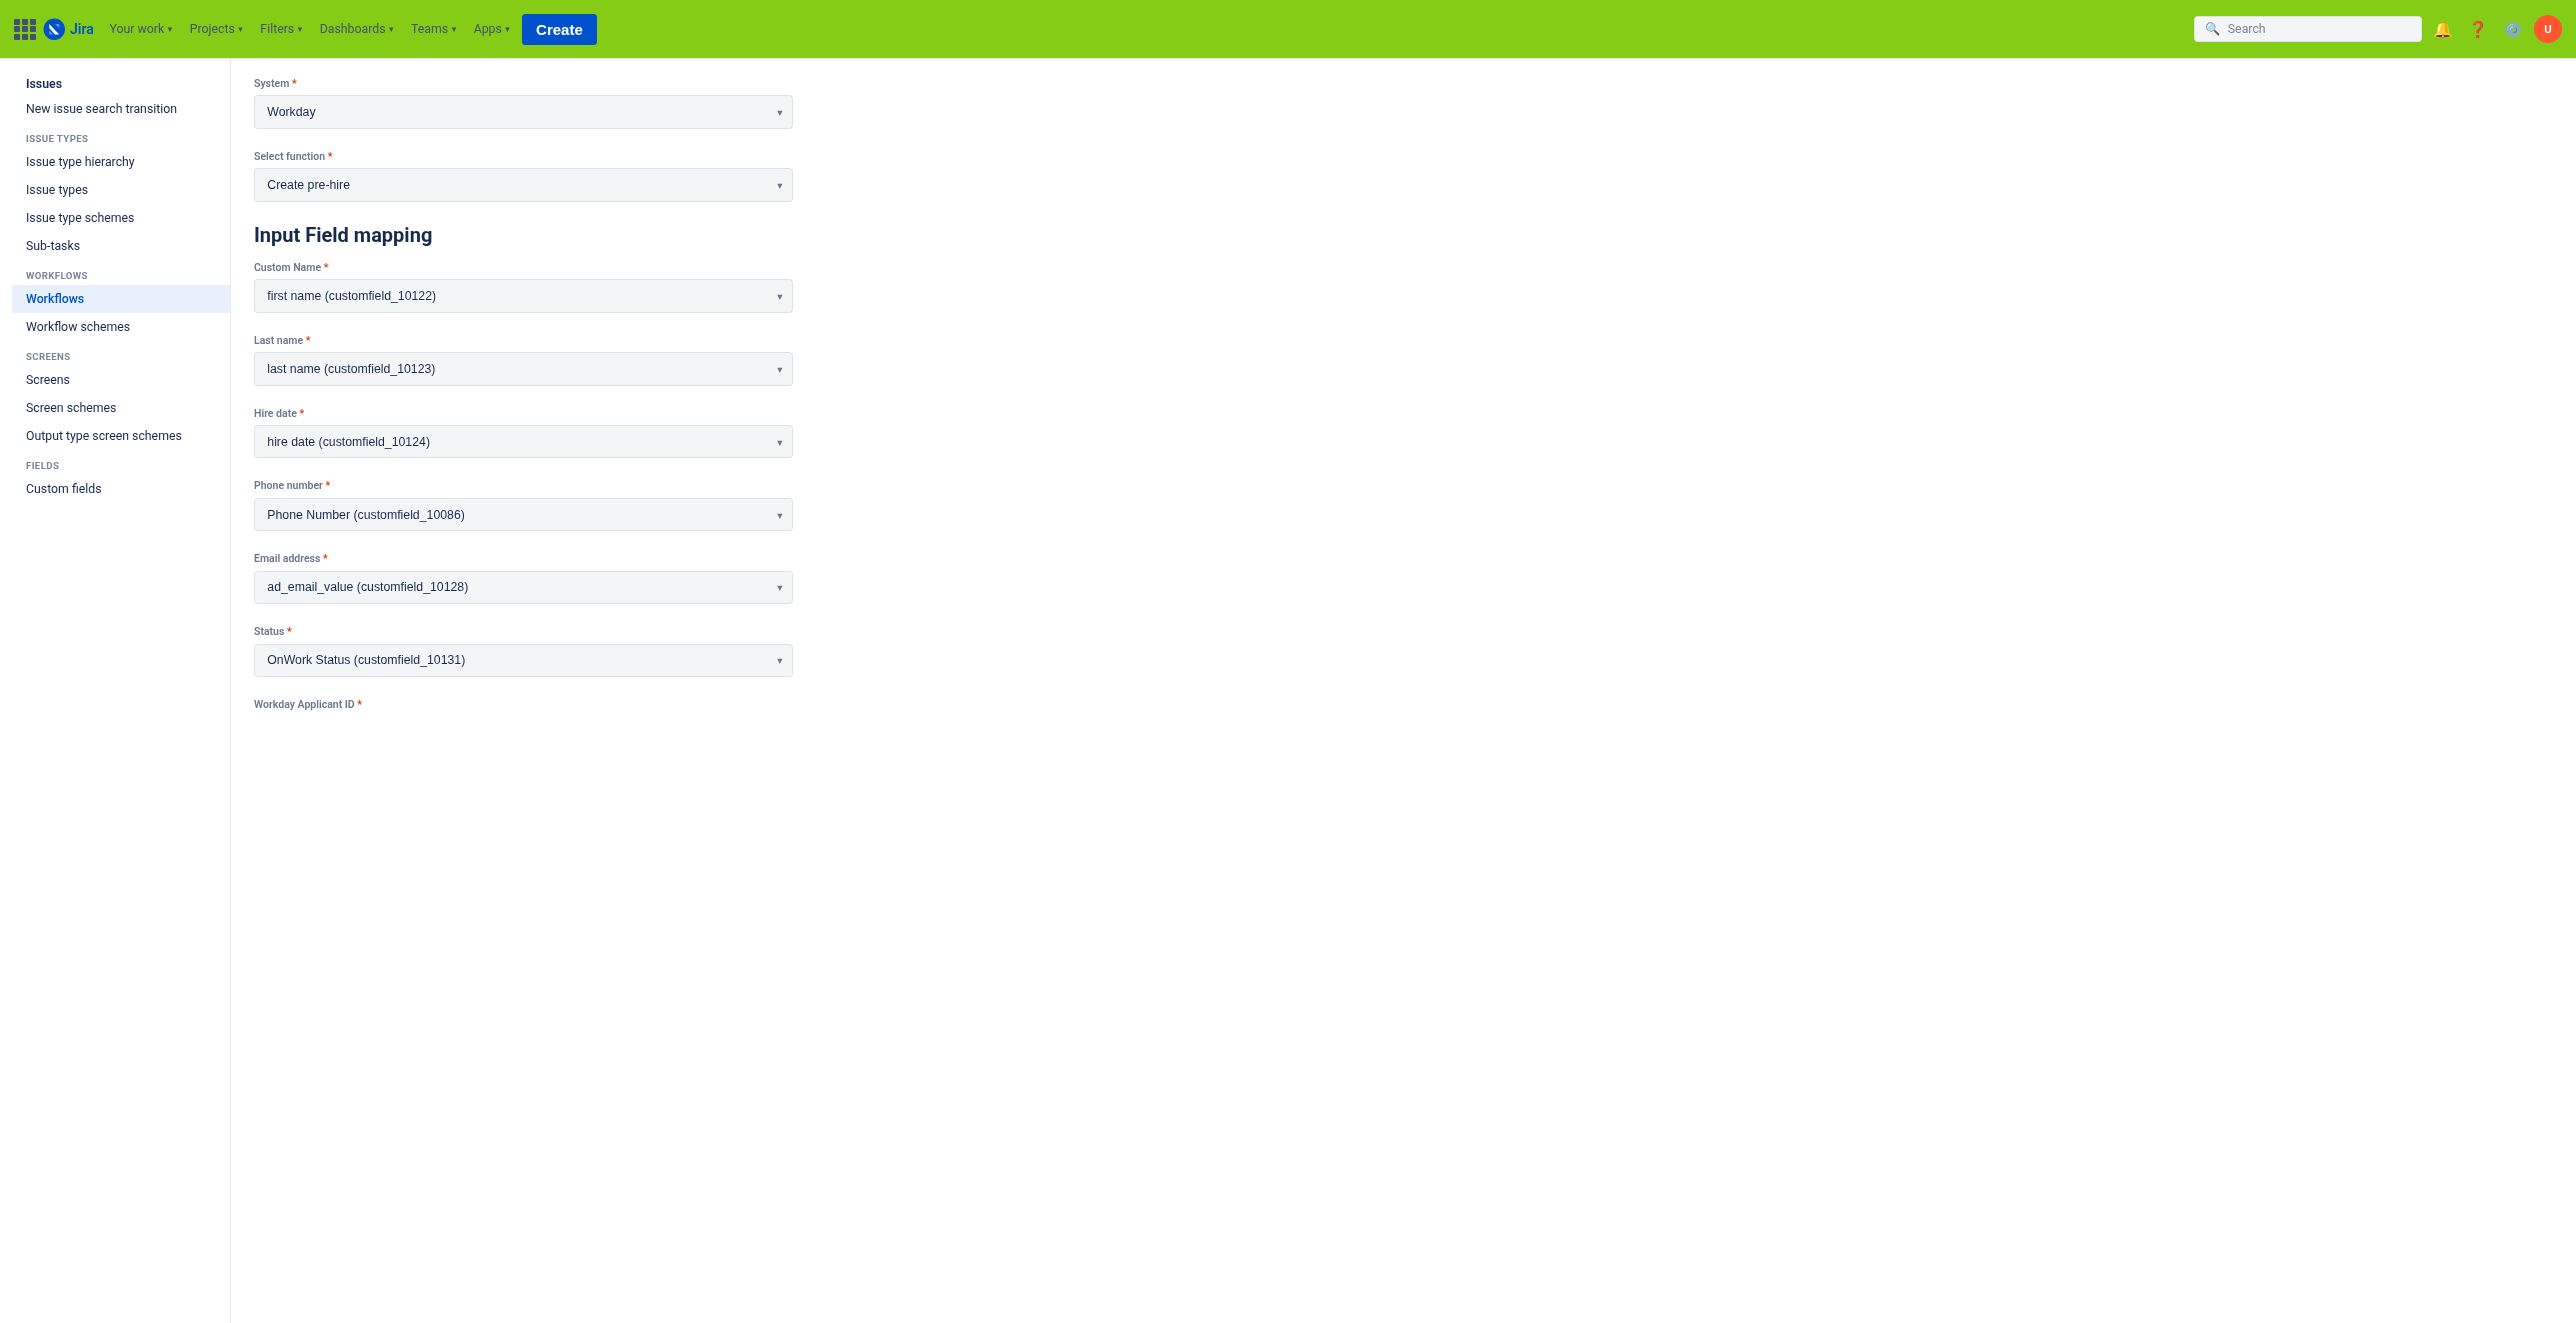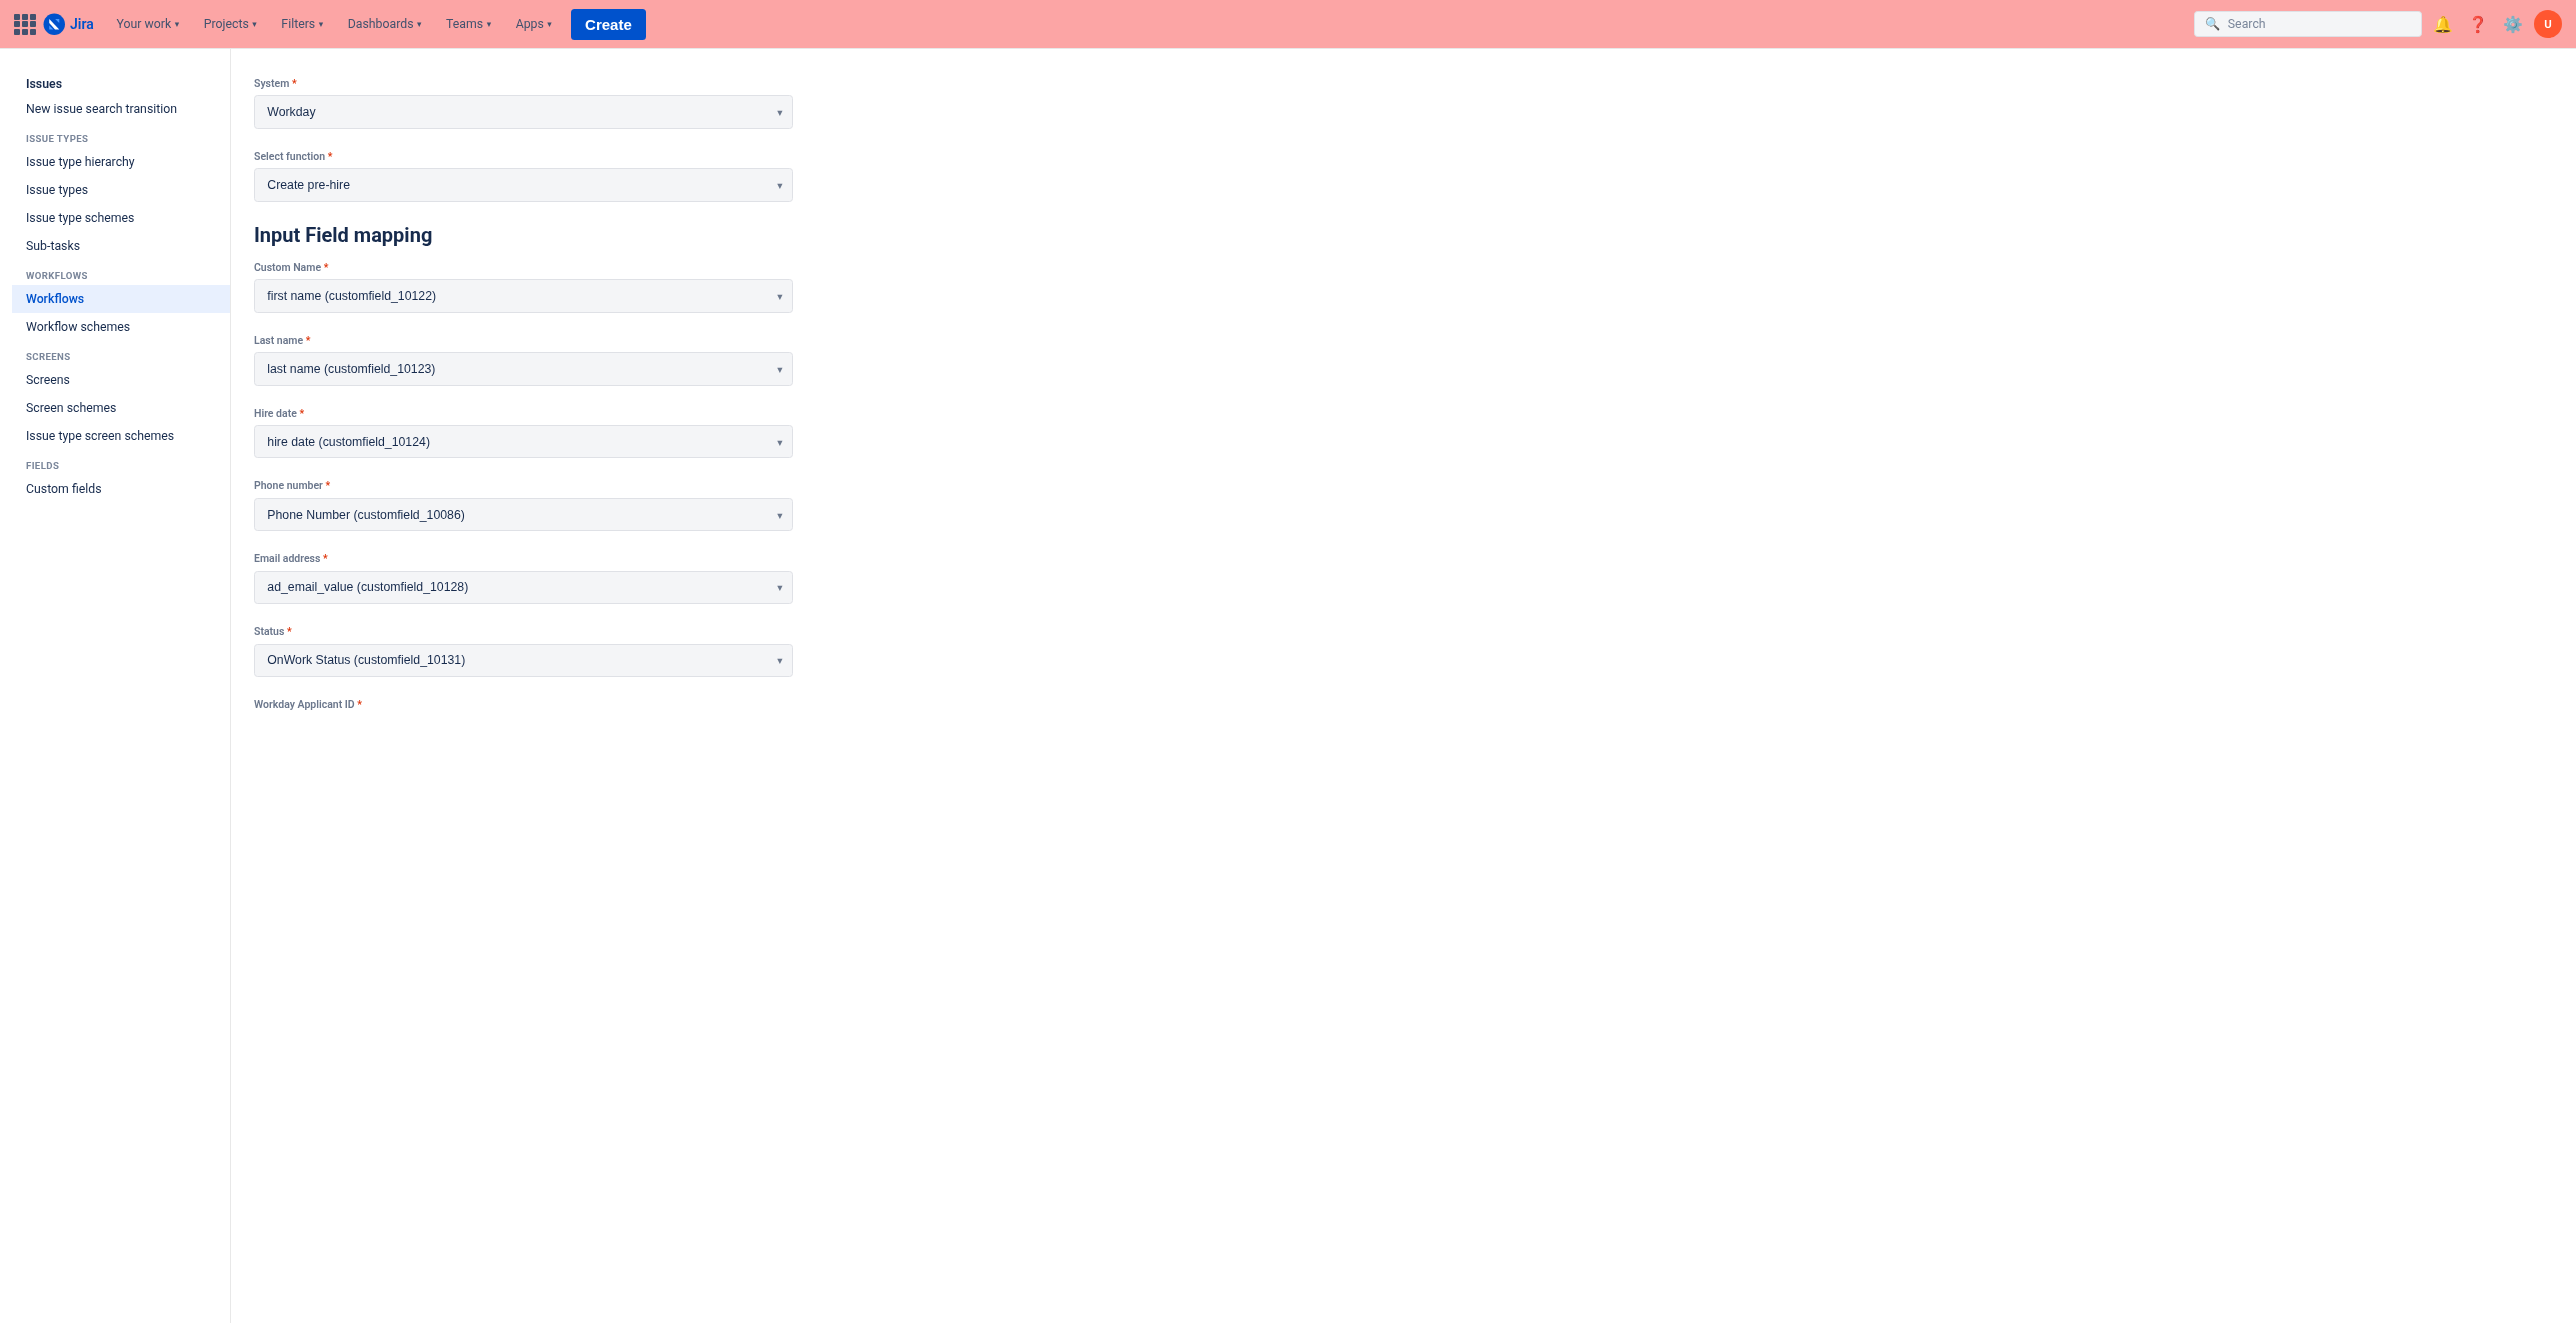--- a/index.html
+++ b/index.html
@@ -2,25 +2,24 @@
 <html style="font-size:14px"><head>
   <meta charset="utf-8">
   <style>
     * { box-sizing: border-box; margin: 0; padding: 0; }
     body { font-family: -apple-system, BlinkMacSystemFont, 'Segoe UI', Roboto, Oxygen, sans-serif; background: #fff; color: #172b4d; font-size: 12.3px; }
 
     
     .topnav {
       display: flex;
       align-items: center;
-      height: 49px;
-      background: #fca5a5;
+      height: 59px;
+      background: #84cc16;
       border-bottom: 0.9px solid #e8e8e8;
       padding: 0 14px;
-      gap: 7px;
       position: fixed;
       top: 0; left: 0; right: 0;
       z-index: 100;
     }
     .topnav-logo-area {
       display: flex;
       align-items: center;
       gap: 7px;
       margin-right: 7px;
     }
@@ -321,21 +320,21 @@
 
     <div class="sidebar-section-title">SCREENS</div>
 
     <div class="sidebar-item">
       <span>Screens</span>
     </div>
     <div class="sidebar-item">
       <span>Screen schemes</span>
     </div>
     <div class="sidebar-item">
-      <span>Issue type screen schemes</span>
+      <span>Output type screen schemes</span>
     </div>
 
     <div class="sidebar-section-title">FIELDS</div>
 
     <div class="sidebar-item">
       <span>Custom fields</span>
     </div>
   </aside>
 
   <main class="main-content">

